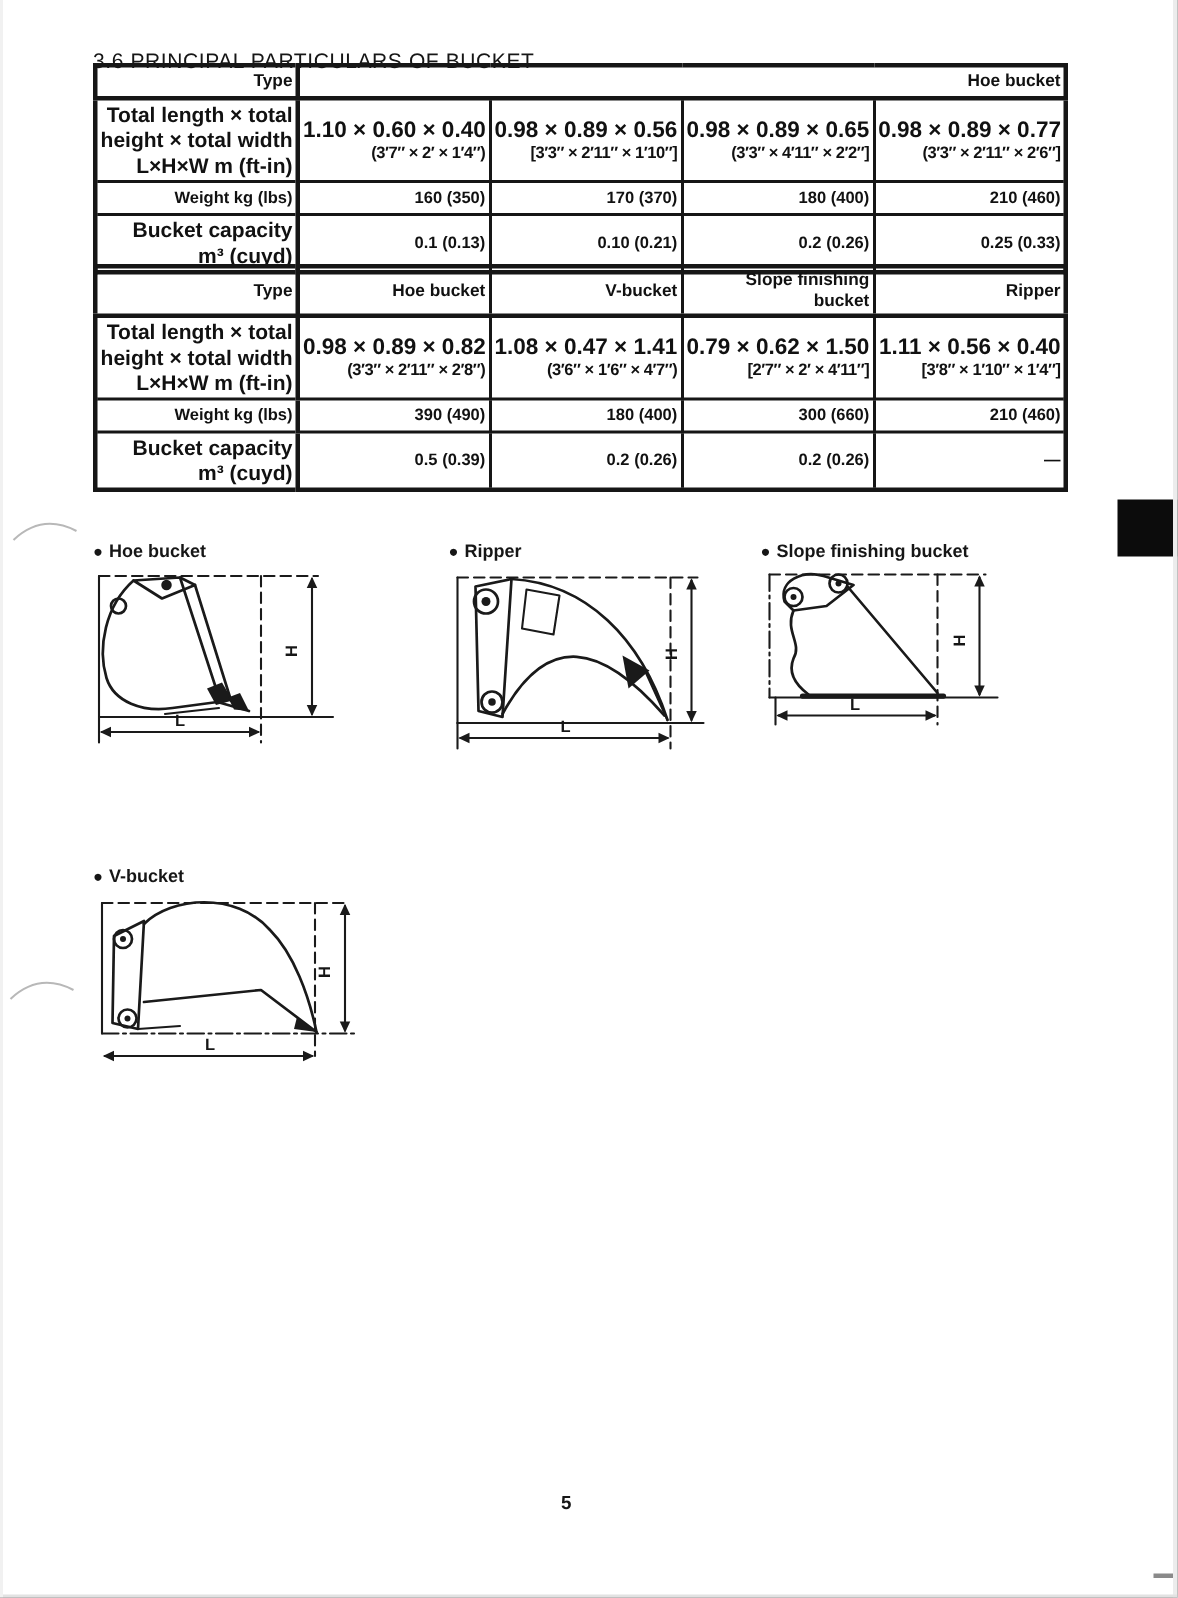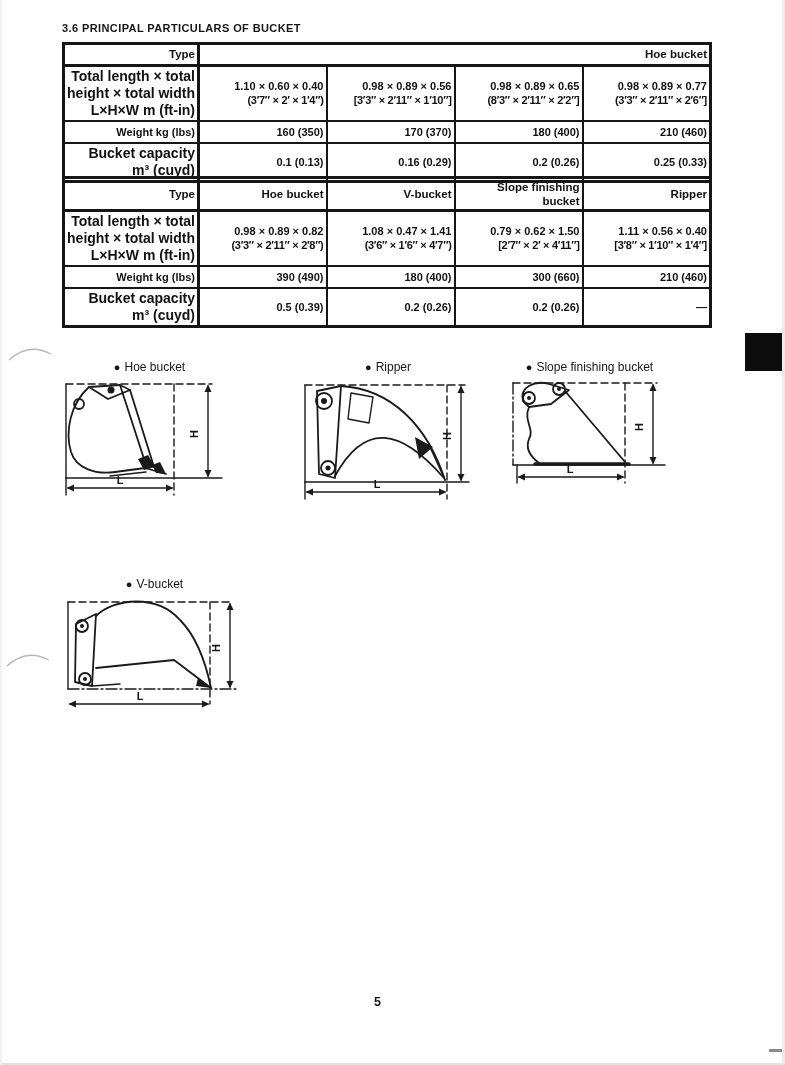--- a/index.html
+++ b/index.html
@@ -2,46 +2,46 @@
 <html><head>
 <meta charset="utf-8">
 <style>
   html,body{margin:0;padding:0;background:#888;}
   .page{
     position:relative;width:785px;height:1065px;background:#ffffff;
     font-family:"Liberation Sans", sans-serif;color:#161616;overflow:hidden;
     margin:0 auto;
   }
   .page-title{
-    position:absolute;left:62px;top:22px;font-size:11px;font-weight:bold;
+    position:absolute;left:62px;top:32px;font-size:14px;font-weight:normal;
     letter-spacing:0.4px;white-space:nowrap;
   }
   table.spec{
     position:absolute;left:62px;border-collapse:collapse;table-layout:fixed;
     border:3px solid #161616;width:650px;
   }
   table.spec td,table.spec th{
     border:2px solid #161616;text-align:right;vertical-align:middle;
     padding:1px 2px;font-size:11px;font-weight:bold;color:#111;line-height:1.22;
   }
   table.spec .label-col{width:135px;}
   table.spec .head-row th{border-bottom:3px solid #161616;font-size:11.5px;}
   table.spec .label-cell{border-right:3px solid #161616;}
   .t1{top:42px;}
   .t2{top:176px;}
   .r-head{height:22px;}
   .r-head2{height:28px;}
   .r-dims{height:42px;}
   .r-weight{height:22px;}
   .r-cap{height:28px;}
-  .dims-m{font-size:11px;white-space:nowrap;}
+  .dims-m{font-size:15px;white-space:nowrap;}
   .dims-ft{font-size:11px;letter-spacing:-0.3px;white-space:nowrap;}
   .lbl-line{font-size:14px;white-space:nowrap;}
   .figure{position:absolute;}
-  .fig-label{font-size:12px;font-weight:normal;white-space:nowrap;margin-bottom:2px;text-align:center;}
+  .fig-label{font-size:12px;font-weight:bold;white-space:nowrap;margin-bottom:2px;}
   .fig-label .bullet{font-size:11px;margin-right:4px;}
   .fig-hoe{left:62px;top:360px;}
   .fig-ripper{left:299px;top:360px;}
   .fig-slope{left:507px;top:360px;}
   .fig-v{left:62px;top:577px;}
   svg.diagram{display:block;margin-top:3px;}
   svg.diagram path,svg.diagram line,svg.diagram circle{
     stroke:#1a1a1a;fill:none;stroke-width:1.8;stroke-linecap:round;stroke-linejoin:round;
   }
   svg.diagram .dash{stroke-dasharray:7 4;stroke-width:1.4;}
@@ -89,41 +89,41 @@
       <td>
         <div class="dims-m">1.10 × 0.60 × 0.40</div>
         <div class="dims-ft">(3′7″ × 2′ × 1′4″)</div>
       </td>
       <td>
         <div class="dims-m">0.98 × 0.89 × 0.56</div>
         <div class="dims-ft">[3′3″ × 2′11″ × 1′10″]</div>
       </td>
       <td>
         <div class="dims-m">0.98 × 0.89 × 0.65</div>
-        <div class="dims-ft">(8′3″ × 2′11″ × 2′2″]</div>
+        <div class="dims-ft">(3′3″ × 4′11″ × 2′2″]</div>
       </td>
       <td>
         <div class="dims-m">0.98 × 0.89 × 0.77</div>
         <div class="dims-ft">(3′3″ × 2′11″ × 2′6″]</div>
       </td>
     </tr>
     <tr class="r-weight">
       <td class="label-cell">Weight kg (lbs)</td>
       <td>160 (350)</td>
       <td>170 (370)</td>
       <td>180 (400)</td>
       <td>210 (460)</td>
     </tr>
     <tr class="r-cap">
       <td class="label-cell">
         <div class="lbl-line">Bucket capacity</div>
         <div class="lbl-line">m³ (cuyd)</div>
       </td>
       <td>0.1 (0.13)</td>
-      <td>0.16 (0.29)</td>
+      <td>0.10 (0.21)</td>
       <td>0.2 (0.26)</td>
       <td>0.25 (0.33)</td>
     </tr>
   </tbody>
     </table>
 
   <table class="spec t2">
     <colgroup>
         <col class="label-col">
         <col>

